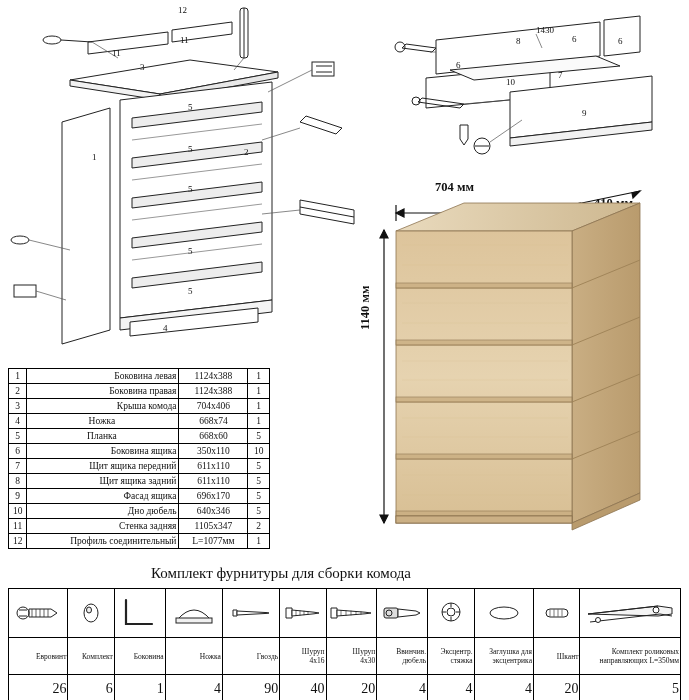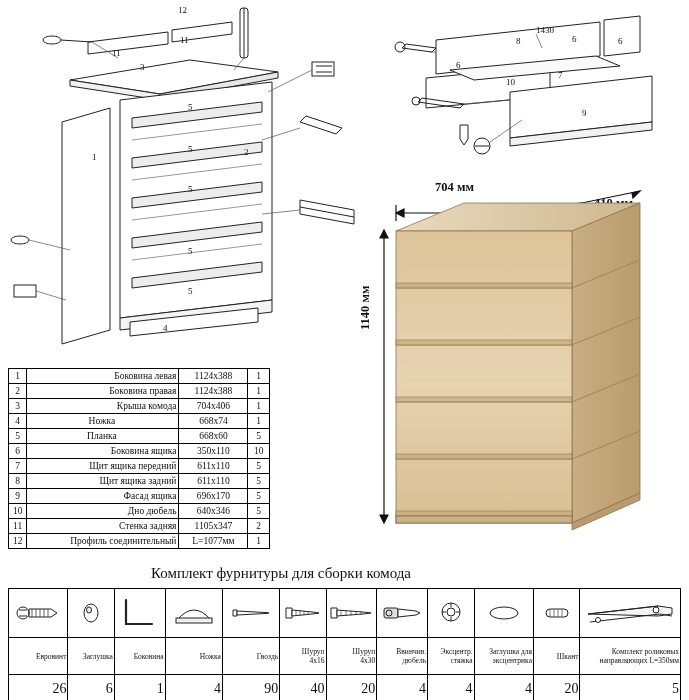--- a/index.html
+++ b/index.html
@@ -491,21 +491,21 @@
                   <circle cx="72" cy="12" r="3" fill="#fff"></circle>
                   <path d="M6,24 l70,-8 l12,2"></path>
                   <circle cx="14" cy="22" r="2.5" fill="#fff"></circle>
                 </g>
               </svg>
             </div>
           </td>
         </tr>
       <tr class="names">
           <td>Евровинт</td>
-          <td>Заглушка</td>
+          <td>Комплект</td>
           <td>Боковина</td>
           <td>Ножка</td>
           <td>Гвоздь</td>
           <td>Шуруп<br>4х16</td>
           <td>Шуруп<br>4х30</td>
           <td>Ввинчив.<br>дюбель</td>
           <td>Эксцентр.<br>стяжка</td>
           <td>Заглушка для<br>эксцентрика</td>
           <td>Шкант</td>
           <td>Комплект роликовых<br>направляющих L=350мм</td>

